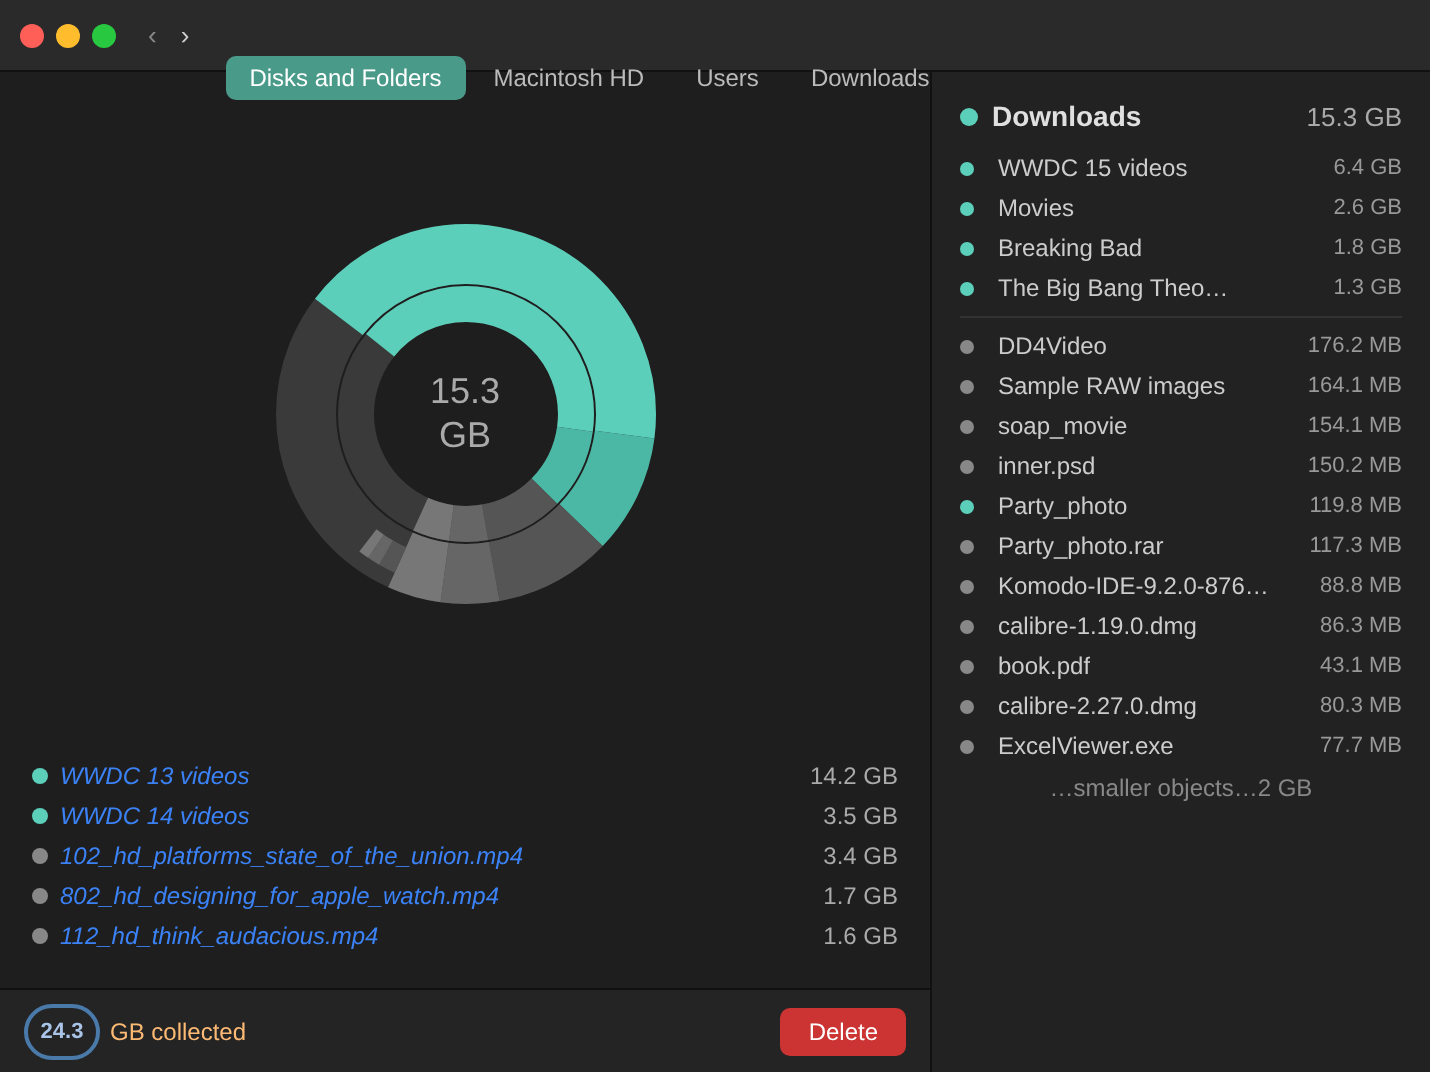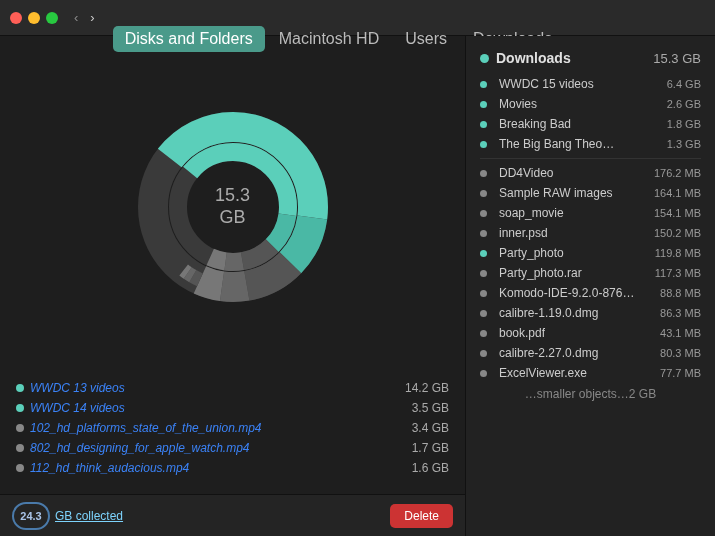--- a/index.html
+++ b/index.html
@@ -45,21 +45,21 @@
       cursor: pointer;
       padding: 1px 4px;
     }
     .nav-arrow.active { color: #ccc; }
     .tab-bar {
       display: flex;
       gap: 2px;
     }
     .tab {
       padding: 4px 12px;
-      font-size: 16px;
+      font-size: 12px;
       border-radius: 5px;
       color: #bbb;
       cursor: pointer;
       margin-top: 42px;
     }
     .tab.active {
       background: #4a9a8a;
       color: #fff;
     }
 
@@ -141,23 +141,22 @@
       border: 2px solid #4a7aaa;
       display: flex;
       align-items: center;
       justify-content: center;
       font-size: 11px;
       color: #aac4e8;
       font-weight: 600;
     }
     .collected-label {
       font-size: 12px;
-      color: #7dd3fc;
+      color: #fdba74;
       flex: 1;
-      text-decoration: underline;
     }
     .delete-btn {
       background: #cc3333;
       color: #fff;
       border: none;
       border-radius: 5px;
       padding: 5px 14px;
       font-size: 12px;
       cursor: pointer;
     }

